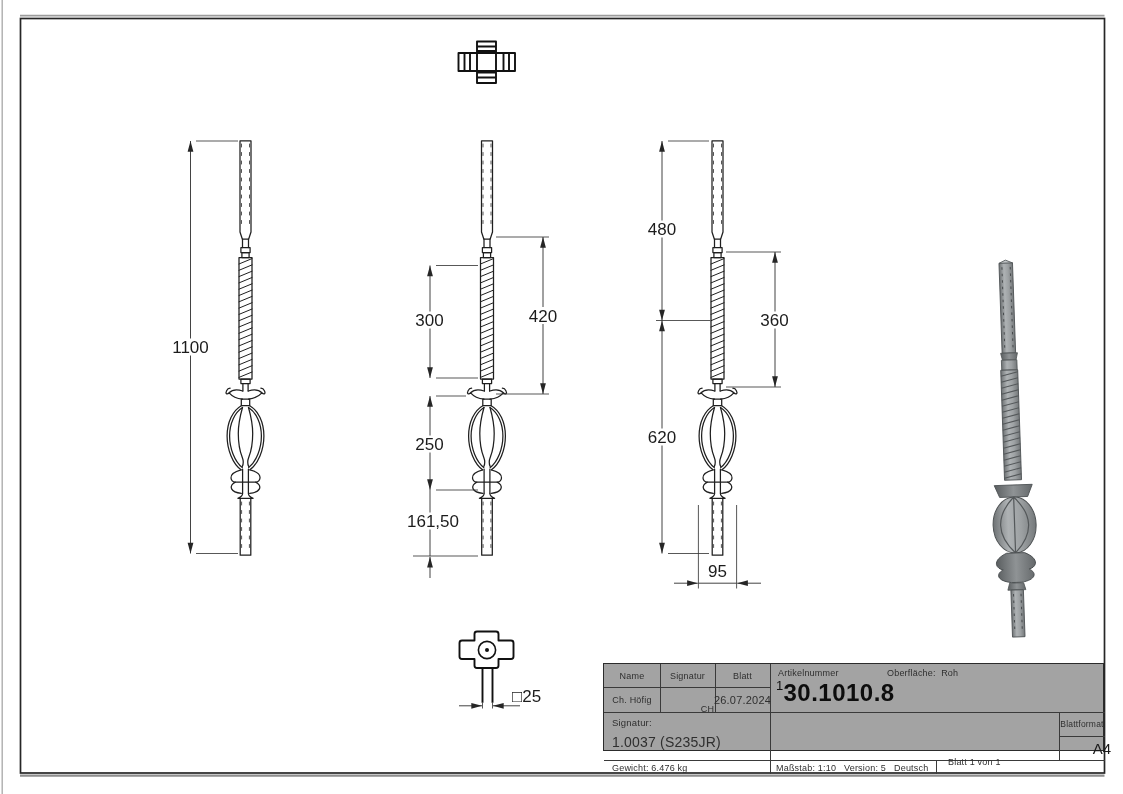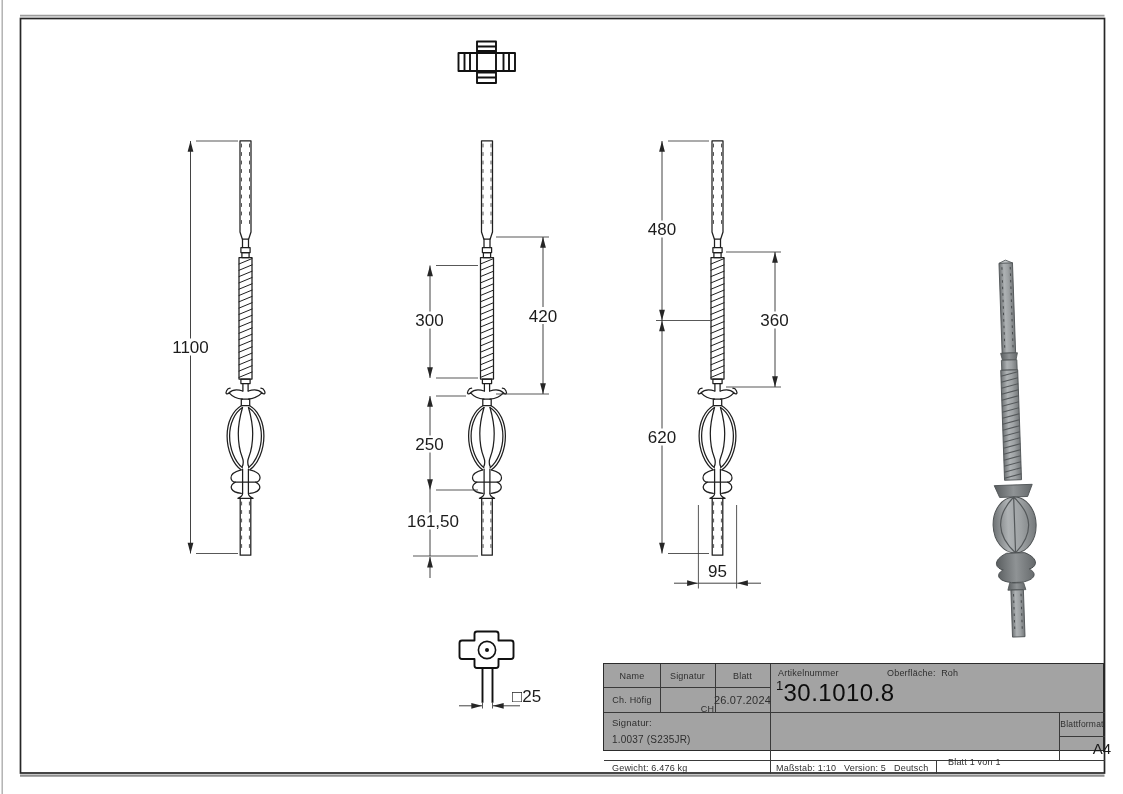--- a/index.html
+++ b/index.html
@@ -16,21 +16,21 @@
   .dts{font-family:"Liberation Sans",sans-serif;font-size:17px;fill:#1c1c1c;text-anchor:start;}
   
   .tblock{position:absolute;left:603px;top:663px;width:501px;height:88px;
           border:1.6px solid #2c2c2c;box-sizing:border-box;background:#a3a3a3;color:#2f2f2f;}
   .tblock .vline,.tblock .hline{position:absolute;background:#3a3a3a;}
   .tblock .vline{width:1px;}
   .tblock .hline{height:1px;}
   .tb-cell{position:absolute;font-size:9px;letter-spacing:.2px;color:#2f2f2f;white-space:nowrap;text-align:center;}
   .tb-center{display:flex;align-items:center;justify-content:center;text-align:center;}
   .an-prefix{font-size:13px;vertical-align:top;line-height:1;color:#111;}
-  .an-main{font-size:24px;font-weight:normal;color:#0d0d0d;letter-spacing:.5px;}
+  .an-main{font-size:24px;font-weight:bold;color:#0d0d0d;letter-spacing:.5px;}
   .a4{font-size:15px;color:#1a1a1a;margin-left:20px;}
 </style>
 </head>
 <body>
 
 <div class="canvas">
 
 <svg width="1123" height="794" viewBox="0 0 1123 794">
   <defs>
     <marker id="ar" viewBox="0 0 12 8" refX="11.5" refY="4" markerWidth="12" markerHeight="8" orient="auto-start-reverse" markerUnits="userSpaceOnUse">
@@ -227,21 +227,21 @@
 
   <div class="tb-cell" style="left:174px;top:4px;">Artikelnummer</div>
   <div class="tb-cell" style="left:283px;top:4px;">
     <span>Oberfläche:</span>&nbsp;&nbsp;<span>Roh</span>
   </div>
   <div class="tb-cell" style="left:172px;top:15px;">
     <span class="an-prefix">1</span><span class="an-main">30.1010.8</span>
   </div>
 
   <div class="tb-cell" style="left:8px;top:53px;font-size:9.5px;">Signatur:</div>
-  <div class="tb-cell" style="left:8px;top:70px;font-size:10px;">1.0037 (S235JR)</div>
+  <div class="tb-cell" style="left:8px;top:70px;font-size:14px;">1.0037 (S235JR)</div>
 
   <div class="tb-cell tb-center" style="left:455px;top:48px;width:46px;height:24px;font-size:8.5px;">Blattformat</div>
   <div class="tb-cell tb-center a4" style="left:455px;top:72px;width:46px;height:24px;">A4</div>
 
   <div class="tb-cell" style="left:8px;top:99px;">Gewicht: 6.476 kg</div>
   <div class="tb-cell" style="left:172px;top:99px;">Maßstab: 1:10</div>
   <div class="tb-cell" style="left:240px;top:99px;">Version: 5</div>
   <div class="tb-cell" style="left:290px;top:99px;">Deutsch</div>
   <div class="tb-cell" style="left:344px;top:93px;">Blatt 1 von 1</div>
 </div>

